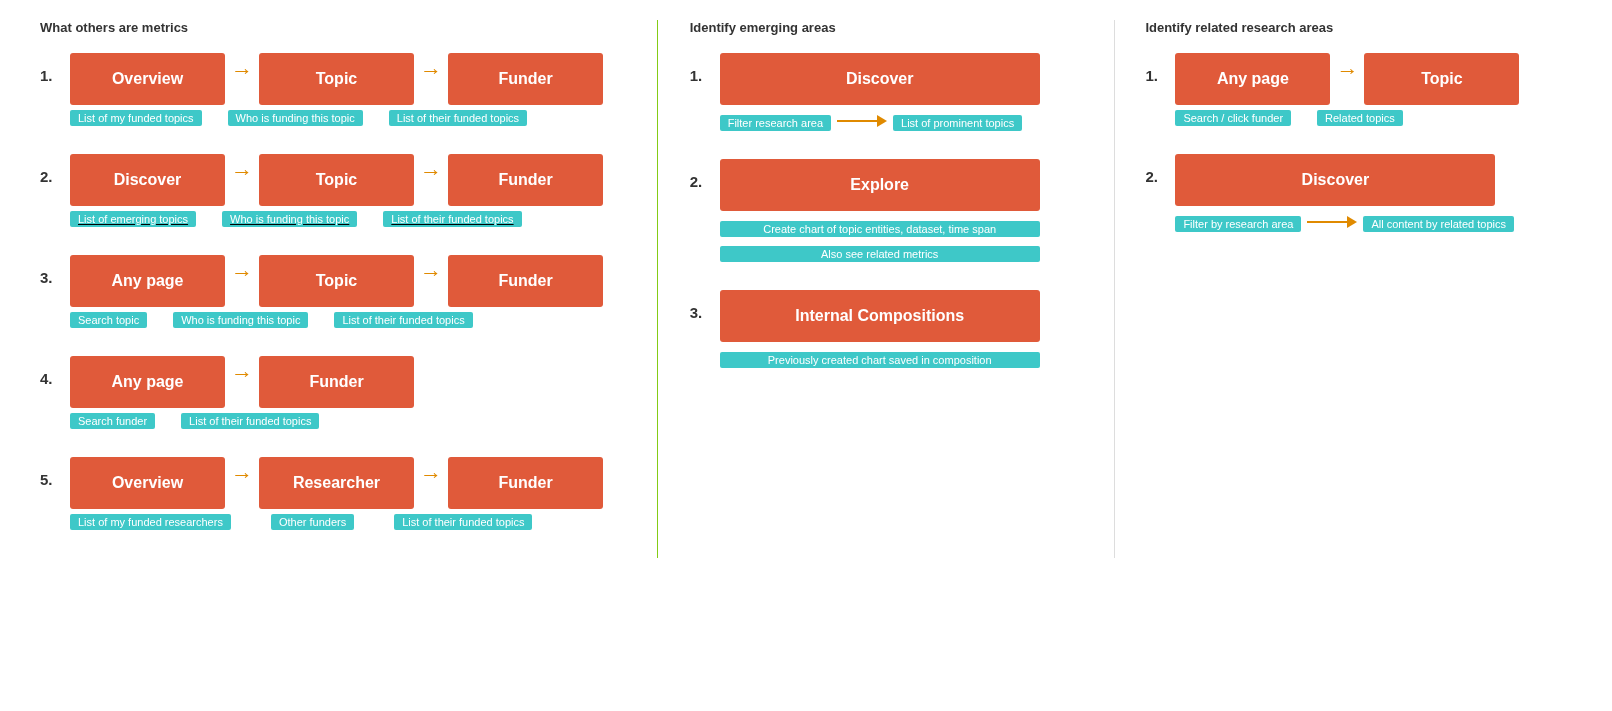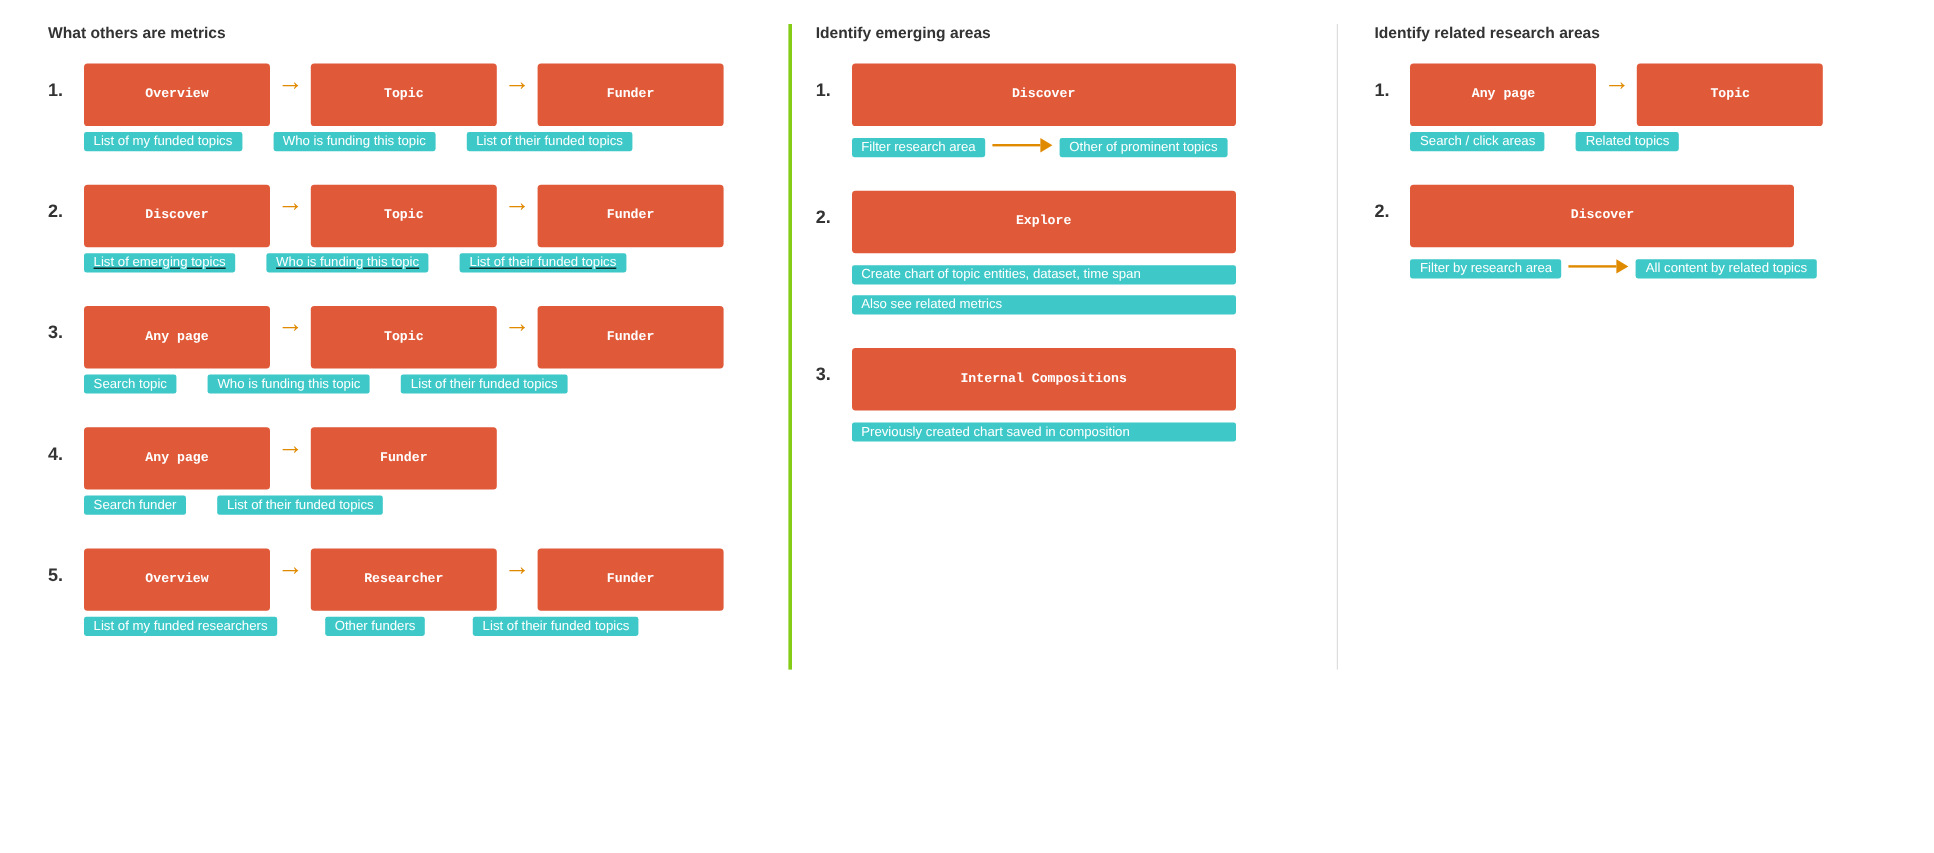--- a/index.html
+++ b/index.html
@@ -21,65 +21,65 @@
       display: flex;
       flex-direction: column;
       padding: 0 10px;
     }
     .col-left {
       width: 640px;
       padding-left: 20px;
     }
     .col-middle {
       width: 460px;
-      border-left: 3px solid #84cc16;
-      padding-left: 20px;
+      border-left: 1px solid #84cc16;
+      padding-left: 32px;
     }
     .col-right {
       width: 480px;
       border-left: 1px solid #ddd;
       padding-left: 30px;
     }
     .col-header {
       font-size: 13px;
       font-weight: bold;
       color: #333;
       margin-bottom: 18px;
     }
     .flow-item {
       display: flex;
       flex-direction: column;
       align-items: center;
     }
     .box {
       background: #e05a3a;
       color: white;
-      font-size: 11px;
+      font-size: 16px;
       font-weight: bold;
       width: 155px;
       height: 52px;
       display: flex;
       align-items: center;
       justify-content: center;
       border-radius: 3px;
       text-align: center;
-      font-family: Liberation Mono, monospace;
     }
     .box-wide {
       width: 320px;
       height: 52px;
     }
     .tag {
       background: #3ec8c8;
       color: white;
       font-size: 11px;
       padding: 2px 8px;
       border-radius: 2px;
       margin-top: 5px;
       white-space: nowrap;
+      text-align: center;
     }
     .arrow {
       color: #e08a00;
       font-size: 22px;
       margin: 0 6px;
       margin-bottom: 22px;
       display: flex;
       align-items: center;
     }
     .numbered-row {
@@ -245,21 +245,21 @@
       <div class="flow-group">
         <div class="flow-items-row">
           <div class="box box-wide">Discover</div>
         </div>
         <div class="flow-items-row" style="align-items:center; margin-top:5px; gap:6px;">
           <div class="tag">Filter research area</div>
           <div style="display:flex;align-items:center;">
             <div style="height:2px;width:40px;background:#e08a00;"></div>
             <div style="width:0;height:0;border-top:6px solid transparent;border-bottom:6px solid transparent;border-left:10px solid #e08a00;"></div>
           </div>
-          <div class="tag">Other of prominent topics</div>
+          <div class="tag">List of prominent topics</div>
         </div>
       </div>
     </div>
 
     <div class="numbered-row">
       <div class="row-number">2.</div>
       <div class="flow-group">
         <div class="flow-items-row">
           <div class="box box-wide">Explore</div>
         </div>
@@ -293,21 +293,21 @@
         <div class="flow-items-row">
           <div class="flow-item">
             <div class="box">Any page</div>
           </div>
           <div class="arrow">→</div>
           <div class="flow-item">
             <div class="box">Topic</div>
           </div>
         </div>
         <div class="flow-items-row" style="gap:26px;">
-          <div class="tag">Search / click areas</div>
+          <div class="tag">Search / click funder</div>
           <div class="tag">Related topics</div>
         </div>
       </div>
     </div>
 
     <div class="numbered-row">
       <div class="row-number">2.</div>
       <div class="flow-group">
         <div class="flow-items-row">
           <div class="box box-wide">Discover</div>

